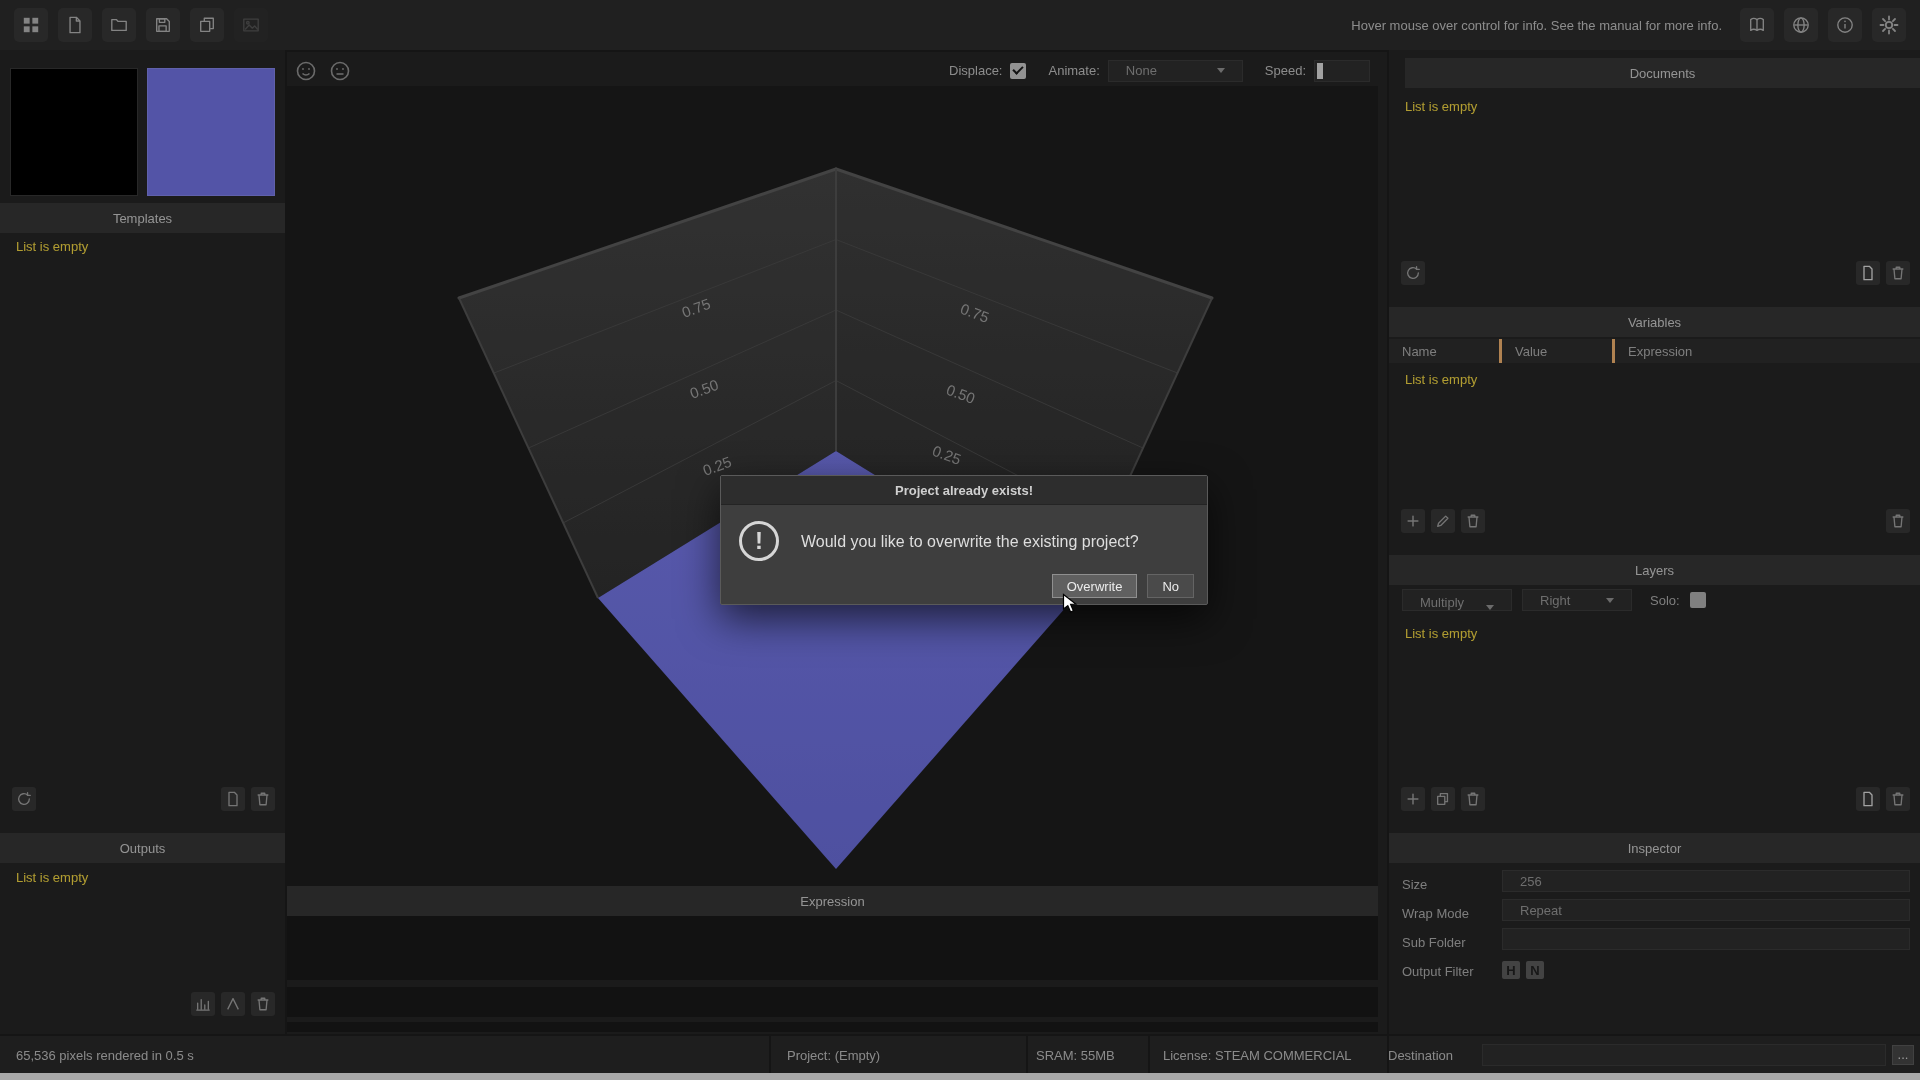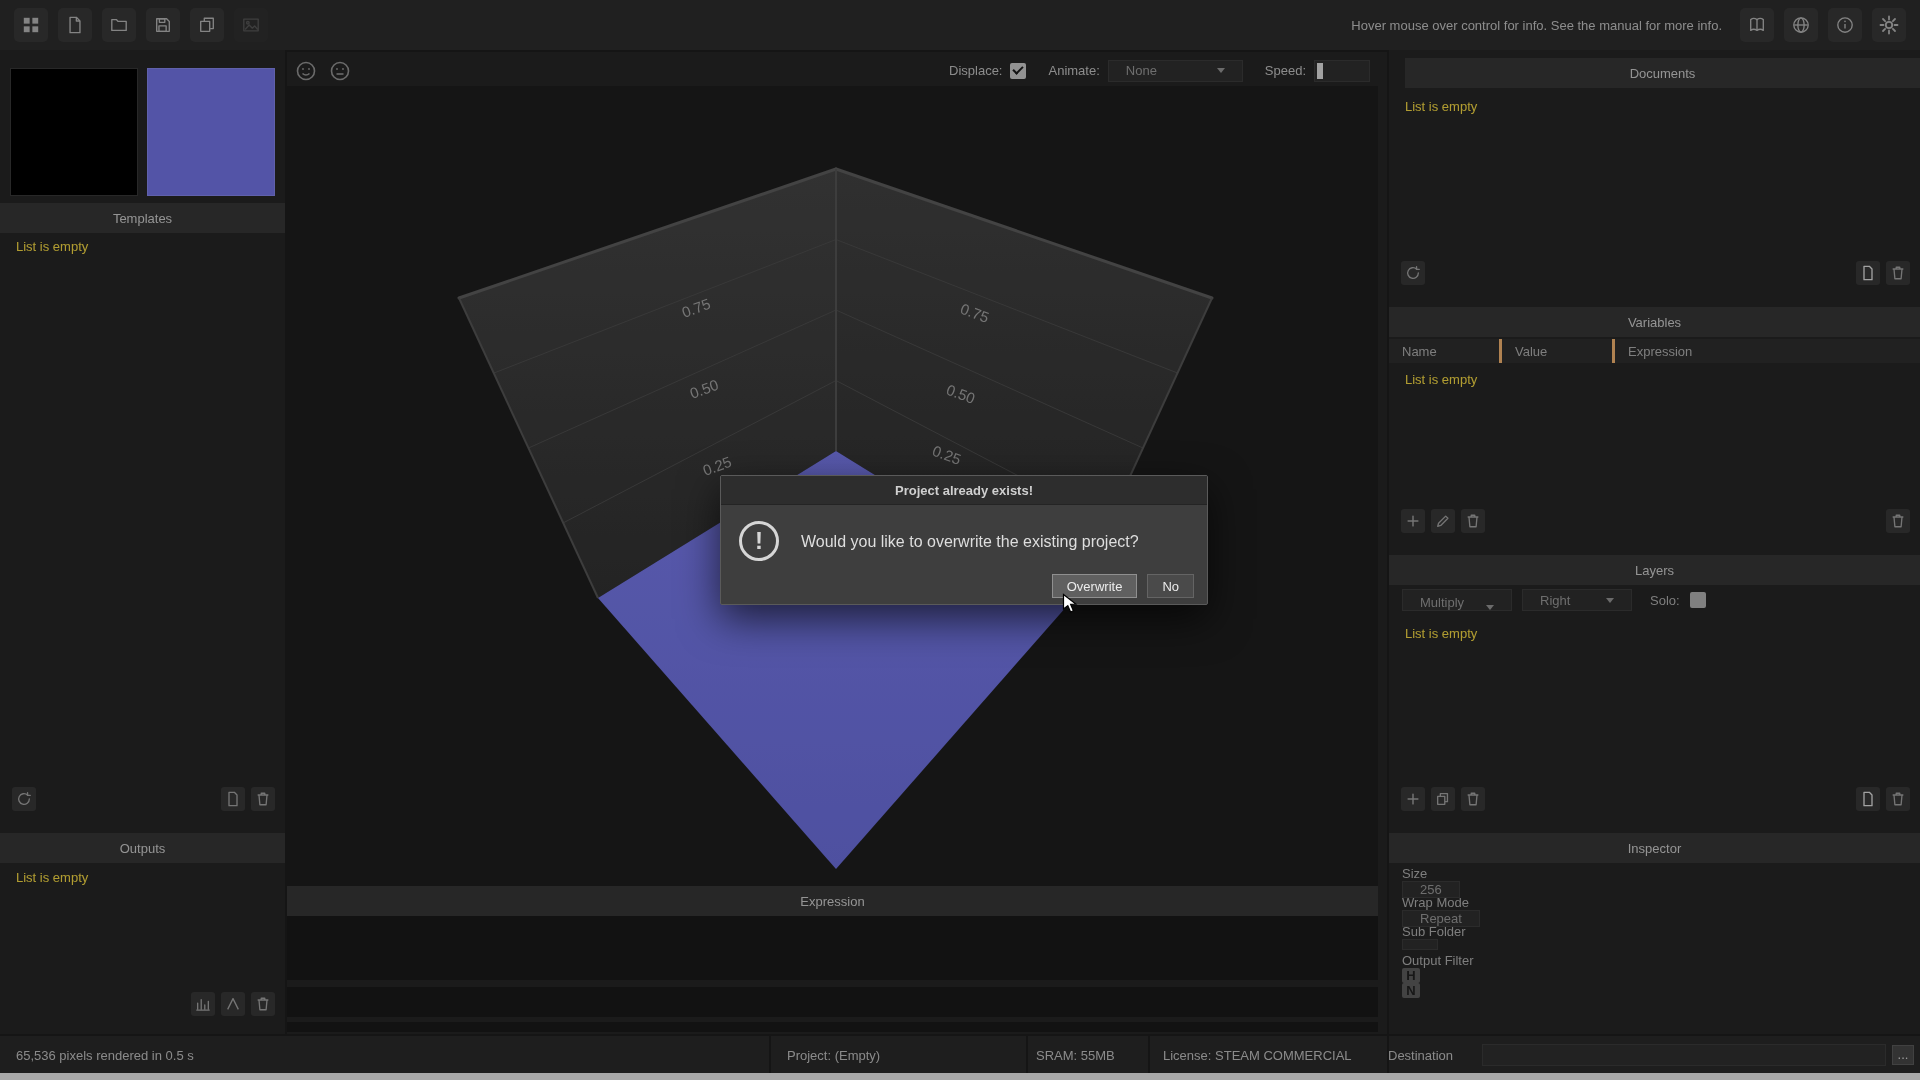--- a/index.html
+++ b/index.html
@@ -82,21 +82,21 @@
   .rp-variables-actions{top:459px;}
   .rp-layers-header{position:absolute;top:505px;left:0;right:0;}
   .layers-controls{position:absolute;top:538px;left:13px;right:10px;height:24px;
                    display:flex;align-items:center;gap:10px;}
   .blend-dd{width:110px;align-items:flex-end;}.align-dd{width:110px;}
   .solo-label{color:#b5b5b5;margin-left:8px;}
   .solo-box{width:16px;height:16px;background:#b8b8b8;border-radius:2px;}
   .rp-layers-empty{position:absolute;top:576px;left:16px;}
   .rp-layers-actions{top:737px;}
   .rp-inspector-header{position:absolute;top:783px;left:0;right:0;}
-  .insp-row{position:absolute;left:13px;right:10px;height:26px;display:flex;align-items:flex-start;flex-direction:column;}
+  .insp-row{position:absolute;left:13px;right:10px;height:26px;display:flex;align-items:flex-end;}
   .insp-label{width:100px;color:#b5b5b5;}
   .insp-field{flex:1;}
   .insp-size{top:816px;}.insp-wrap{top:845px;}.insp-sub{top:874px;}.insp-filter{top:903px;}
   .toggle-chip{width:18px;height:18px;background:#616161;color:#222;border-radius:2px;
                display:flex;align-items:center;justify-content:center;margin-right:6px;font-weight:bold;}
 
   
   .status-bar{position:absolute;left:0;right:0;bottom:7px;height:37px;background:#2b2b2b;
               border-top:2px solid #1f1f1f;}
   .sb-item{position:absolute;top:50%;transform:translateY(-50%);color:#c6c6c6;white-space:nowrap;}

